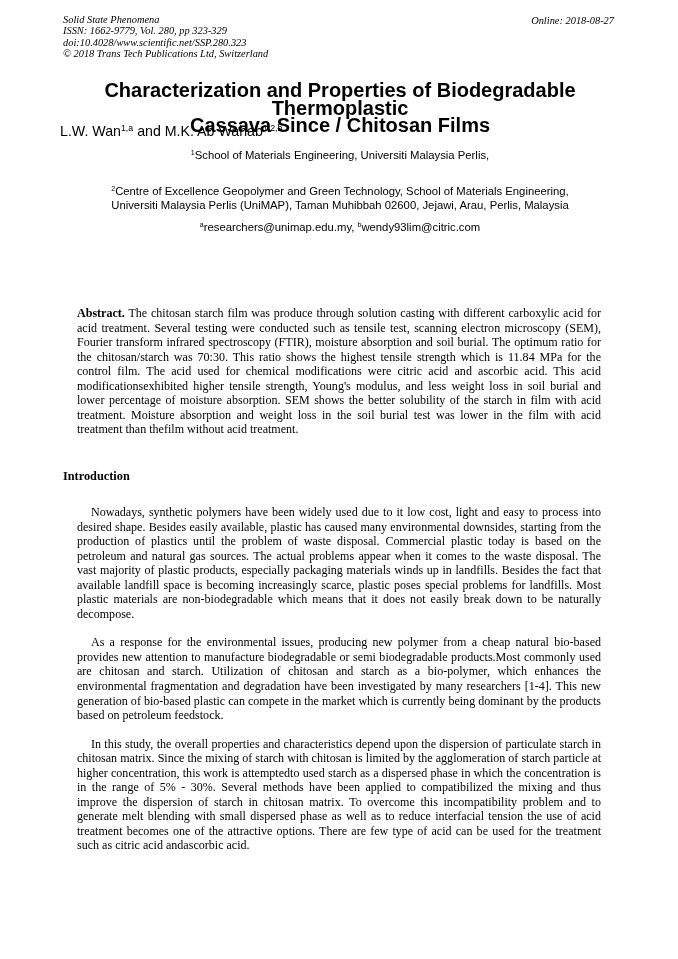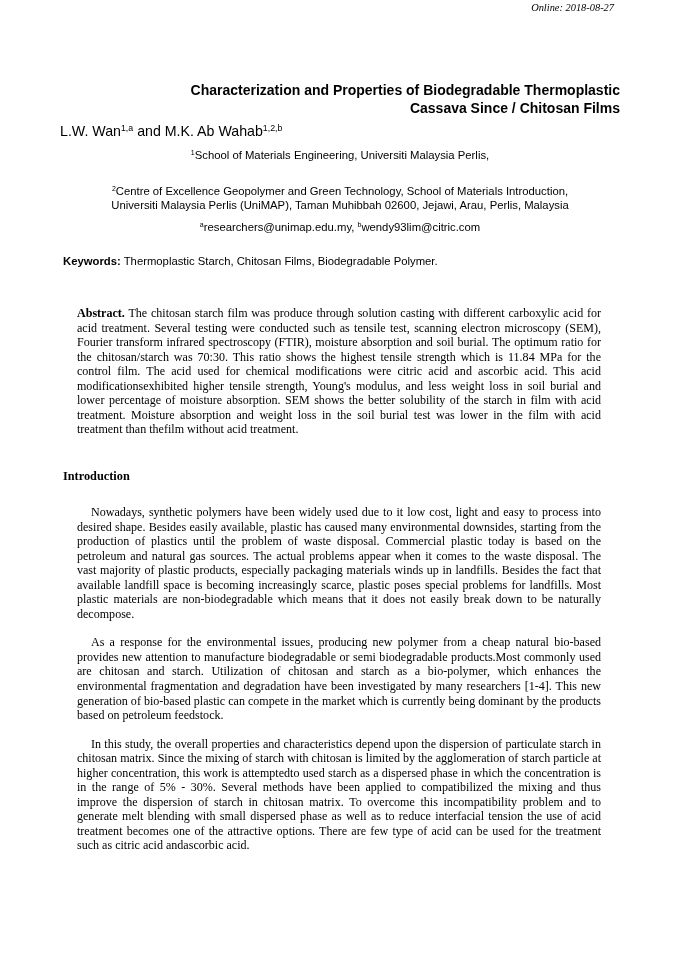--- a/index.html
+++ b/index.html
@@ -1,62 +1,65 @@
 <!DOCTYPE html>
 <html><head>
 <meta charset="utf-8">
 <style>
   html, body { margin: 0; padding: 0; background: #ffffff; }
   body { width: 678px; height: 959px; position: relative; overflow: hidden; color: #000; }
   .page { position: absolute; left: 0; top: 0; width: 678px; height: 959px; }
   .hdr-left { position: absolute; left: 63px; top: 14px; font-family: "Liberation Serif", serif; font-style: italic; font-size: 10.4px; line-height: 11.4px; }
-  .hdr-right { position: absolute; right: 64px; top: 2px; font-family: "Liberation Serif", serif; font-style: italic; font-size: 10.4px; line-height: 11.4px; }
-  .title { position: absolute; left: 60px; width: 560px; top: 82px; text-align: right; font-family: "Liberation Sans", sans-serif; font-weight: bold; font-size: 14px; line-height: 17.5px; }
+  .hdr-right { position: absolute; right: 64px; top: 15px; font-family: "Liberation Serif", serif; font-style: italic; font-size: 10.4px; line-height: 11.4px; }
+  .title { position: absolute; left: 60px; width: 560px; top: 82px; text-align: center; font-family: "Liberation Sans", sans-serif; font-weight: bold; font-size: 20px; line-height: 17.5px; }
   .authors { position: absolute; left: 60px; width: 560px; top: 122px; text-align: left; font-family: "Liberation Sans", sans-serif; font-size: 14.2px; line-height: 18px; }
   .aff { position: absolute; left: 50px; width: 580px; text-align: center; font-family: "Liberation Sans", sans-serif; font-size: 11.3px; line-height: 14.3px; }
   sup { font-size: 0.62em; vertical-align: 0.6em; line-height: 0; }
   .kw { position: absolute; left: 63px; top: 254px; font-family: "Liberation Sans", sans-serif; font-size: 11.3px; line-height: 14px; }
   .kw b { font-weight: bold; }
   .body { position: absolute; left: 63px; width: 552px; font-family: "Liberation Serif", serif; font-size: 12.05px; line-height: 14.55px; text-align: justify; }
   .body p { margin: 14px; }
   .indent { text-indent: 14px; }
   .sec { position: absolute; left: 63px; top: 469px; font-family: "Liberation Serif", serif; font-weight: bold; font-size: 12.3px; }
 </style>
 </head>
 <body>
 
 <div class="page">
 
+  <div class="hdr-left">
+    <div>Solid State Phenomena</div>
+    <div>ISSN: 1662-9779, Vol. 280, pp 323-329</div>
+    <div>doi:10.4028/www.scientific.net/SSP.280.323</div>
+    <div>© 2018 Trans Tech Publications Ltd, Switzerland</div>
+  </div>
   <div class="hdr-right">Online: 2018-08-27</div>
 
   <div class="title">
     <div>Characterization and Properties of Biodegradable Thermoplastic</div>
     <div>Cassava Since / Chitosan Films</div>
   </div>
 
   <div class="authors">
     <span>L.W. Wan</span><sup>1,a</sup><span style="white-space:pre"> and </span><span>M.K. Ab Wahab</span><sup>1,2,b</sup>
   </div>
 
   <div class="aff" style="top:148px">
     <div><sup>1</sup><span>School of Materials Engineering, Universiti Malaysia Perlis,</span></div>
   </div>
 
   <div class="aff" style="top:184px">
-    <div><sup>2</sup><span>Centre of Excellence Geopolymer and Green Technology, School of Materials Introduction,</span></div>
+    <div><sup>2</sup><span>Centre of Excellence Geopolymer and Green Technology, School of Materials Engineering,</span></div>
     <div>Universiti Malaysia Perlis (UniMAP), Taman Muhibbah 02600, Jejawi, Arau, Perlis, Malaysia</div>
   </div>
 
   <div class="aff" style="top:220px">
     <sup>a</sup><span style="white-space:pre">researchers@unimap.edu.my, </span><sup>b</sup><span>wendy93lim@citric.com</span>
   </div>
 
-  <div class="kw">
-    <b>Keywords:</b><span style="white-space:pre"> Thermoplastic Starch, Chitosan Films, Biodegradable Polymer.</span>
-  </div>
 
   <div class="body" style="top:292px">
     <p><b>Abstract.</b><span> The chitosan starch film was produce through solution casting with different carboxylic acid for acid treatment. Several testing were conducted such as tensile test, scanning electron microscopy (SEM), Fourier transform infrared spectroscopy (FTIR), moisture absorption and soil burial. The optimum ratio for the chitosan/starch was 70:30. This ratio shows the highest tensile strength which is 11.84 MPa for the control film. The acid used for chemical modifications were citric acid and ascorbic acid. This acid modificationsexhibited higher tensile strength, Young's modulus, and less weight loss in soil burial and lower percentage of moisture absorption. SEM shows the better solubility of the starch in film with acid treatment. Moisture absorption and weight loss in the soil burial test was lower in the film with acid treatment than thefilm without acid treatment.</span></p>
   </div>
 
   <div class="sec">Introduction</div>
 
   <div class="body" style="top:491px">
     <p class="indent">Nowadays, synthetic polymers have been widely used due to it low cost, light and easy to process into desired shape. Besides easily available, plastic has caused many environmental downsides, starting from the production of plastics until the problem of waste disposal. Commercial plastic today is based on the petroleum and natural gas sources.  The actual problems appear when it comes to the waste disposal. The vast majority of plastic products, especially packaging materials winds up in landfills. Besides the fact that available landfill space is becoming increasingly scarce, plastic poses special problems for landfills. Most plastic materials are non-biodegradable which means that it does not easily break down to be naturally decompose.</p>
     <p class="indent">As a response for the environmental issues, producing new polymer from a cheap natural bio-based provides new attention to manufacture biodegradable or semi biodegradable products.Most commonly used are chitosan and starch. Utilization of chitosan and starch as a bio-polymer, which enhances the environmental fragmentation and degradation have been investigated by many researchers [1-4]. This new generation of bio-based plastic can compete in the market which is currently being dominant by the products based on petroleum feedstock.</p>

